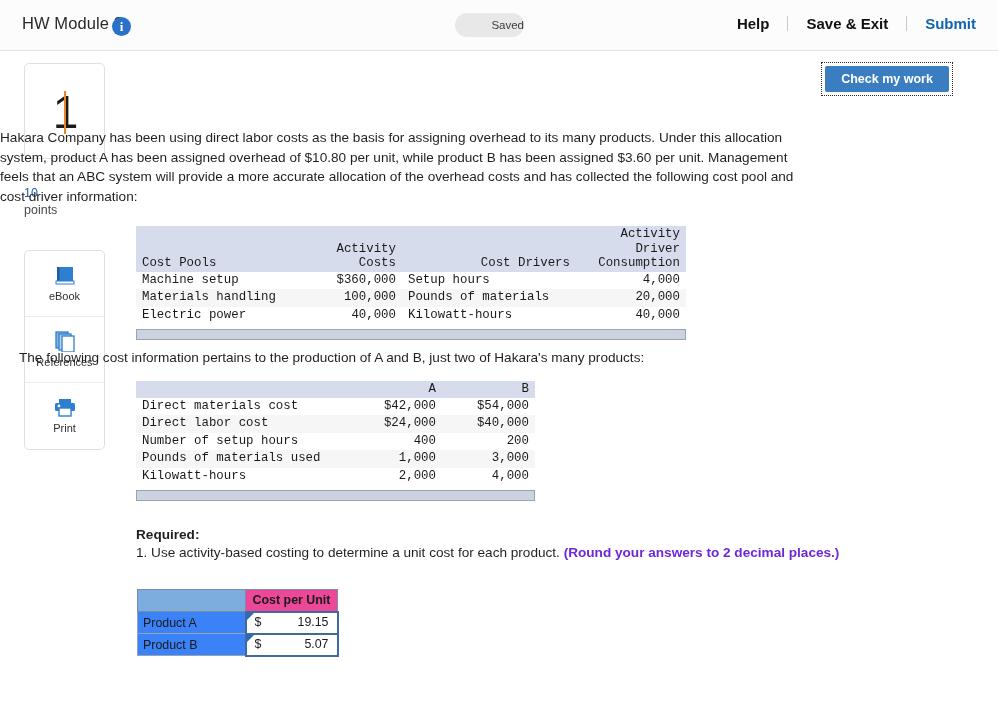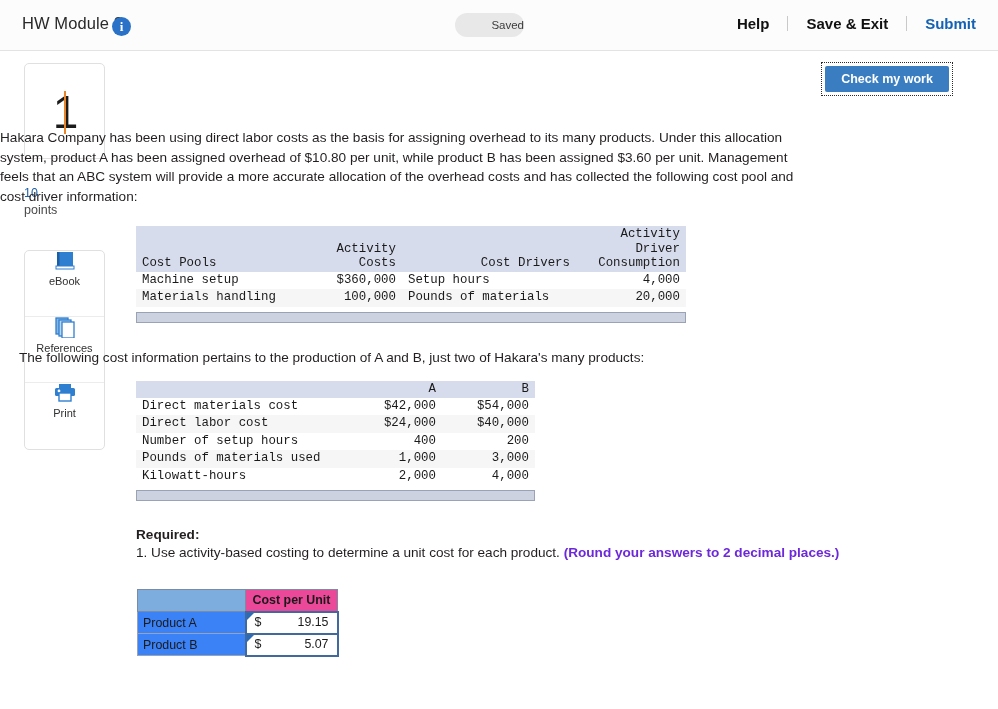--- a/index.html
+++ b/index.html
@@ -79,21 +79,21 @@
   }
   .toolbox {
     position: absolute; left: 24px; top: 250px;
     width: 81px;
     border: 1px solid #e0e0e0; border-radius: 5px;
     background: #fff; overflow: hidden;
   }
   .tool {
     height: 66px; border-bottom: 1px solid #ececec;
     display: flex; flex-direction: column;
-    align-items: center; justify-content: flex-start; gap: 4px;
+    align-items: center; justify-content: center; gap: 4px;
     cursor: pointer;
   }
   .tool:last-child { border-bottom: none; }
   .tool-lbl { font-size: 11px; color: #303030; }
   .tool svg { display: block; }
 
   
   .cmw-wrap {
     position: absolute; left: 821px; top: 62px;
     padding: 3px;
@@ -292,20 +292,26 @@
         <td class="c-r">$360,000</td>
         <td class="c-l">Setup hours</td>
         <td class="c-r">4,000</td>
       </tr>
       <tr>
         <td class="c-l">Materials handling</td>
         <td class="c-r">100,000</td>
         <td class="c-l">Pounds of materials</td>
         <td class="c-r">20,000</td>
       </tr>
+      <tr>
+        <td class="c-l">Electric power</td>
+        <td class="c-r">40,000</td>
+        <td class="c-l">Kilowatt-hours</td>
+        <td class="c-r">40,000</td>
+      </tr>
     </tbody>
   </table>
   <div class="hscroll"></div>
 </div>
 
 <div class="para" id="para2">The following cost information pertains to the production of A and B, just two of Hakara's many products:</div>
 
 <div class="mtable-wrap" id="tbl2">
   <table class="mtable">
     <colgroup>

